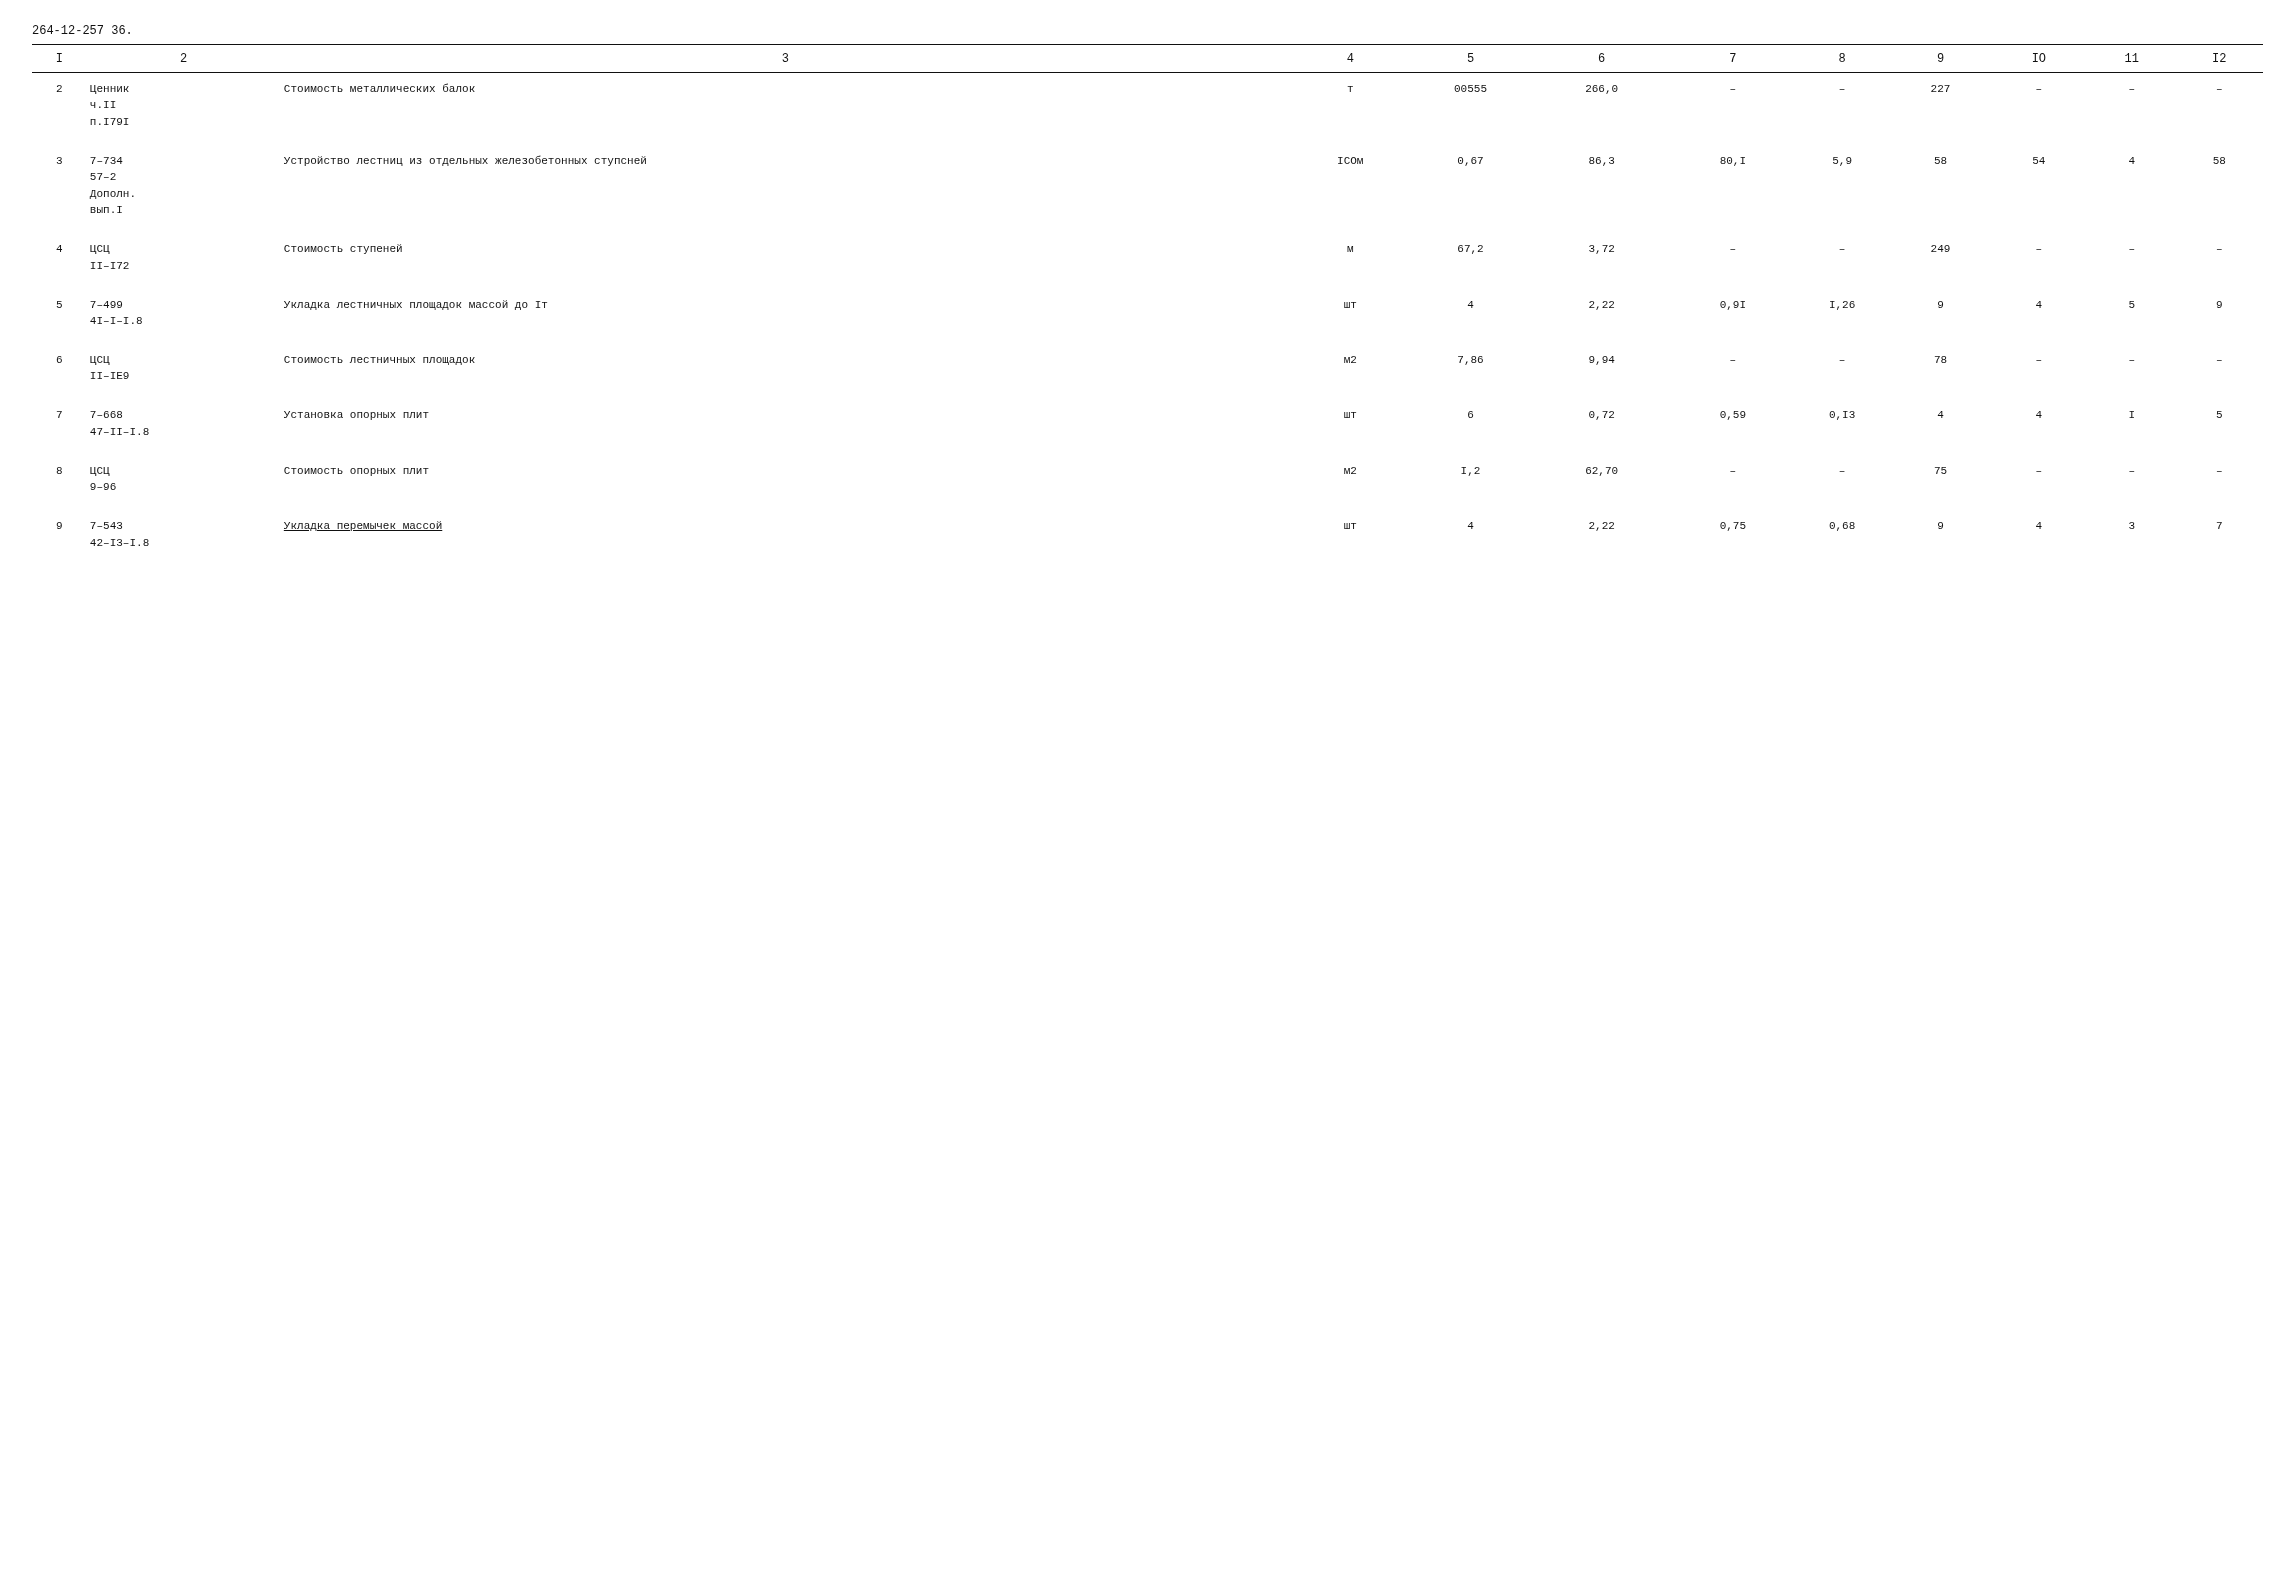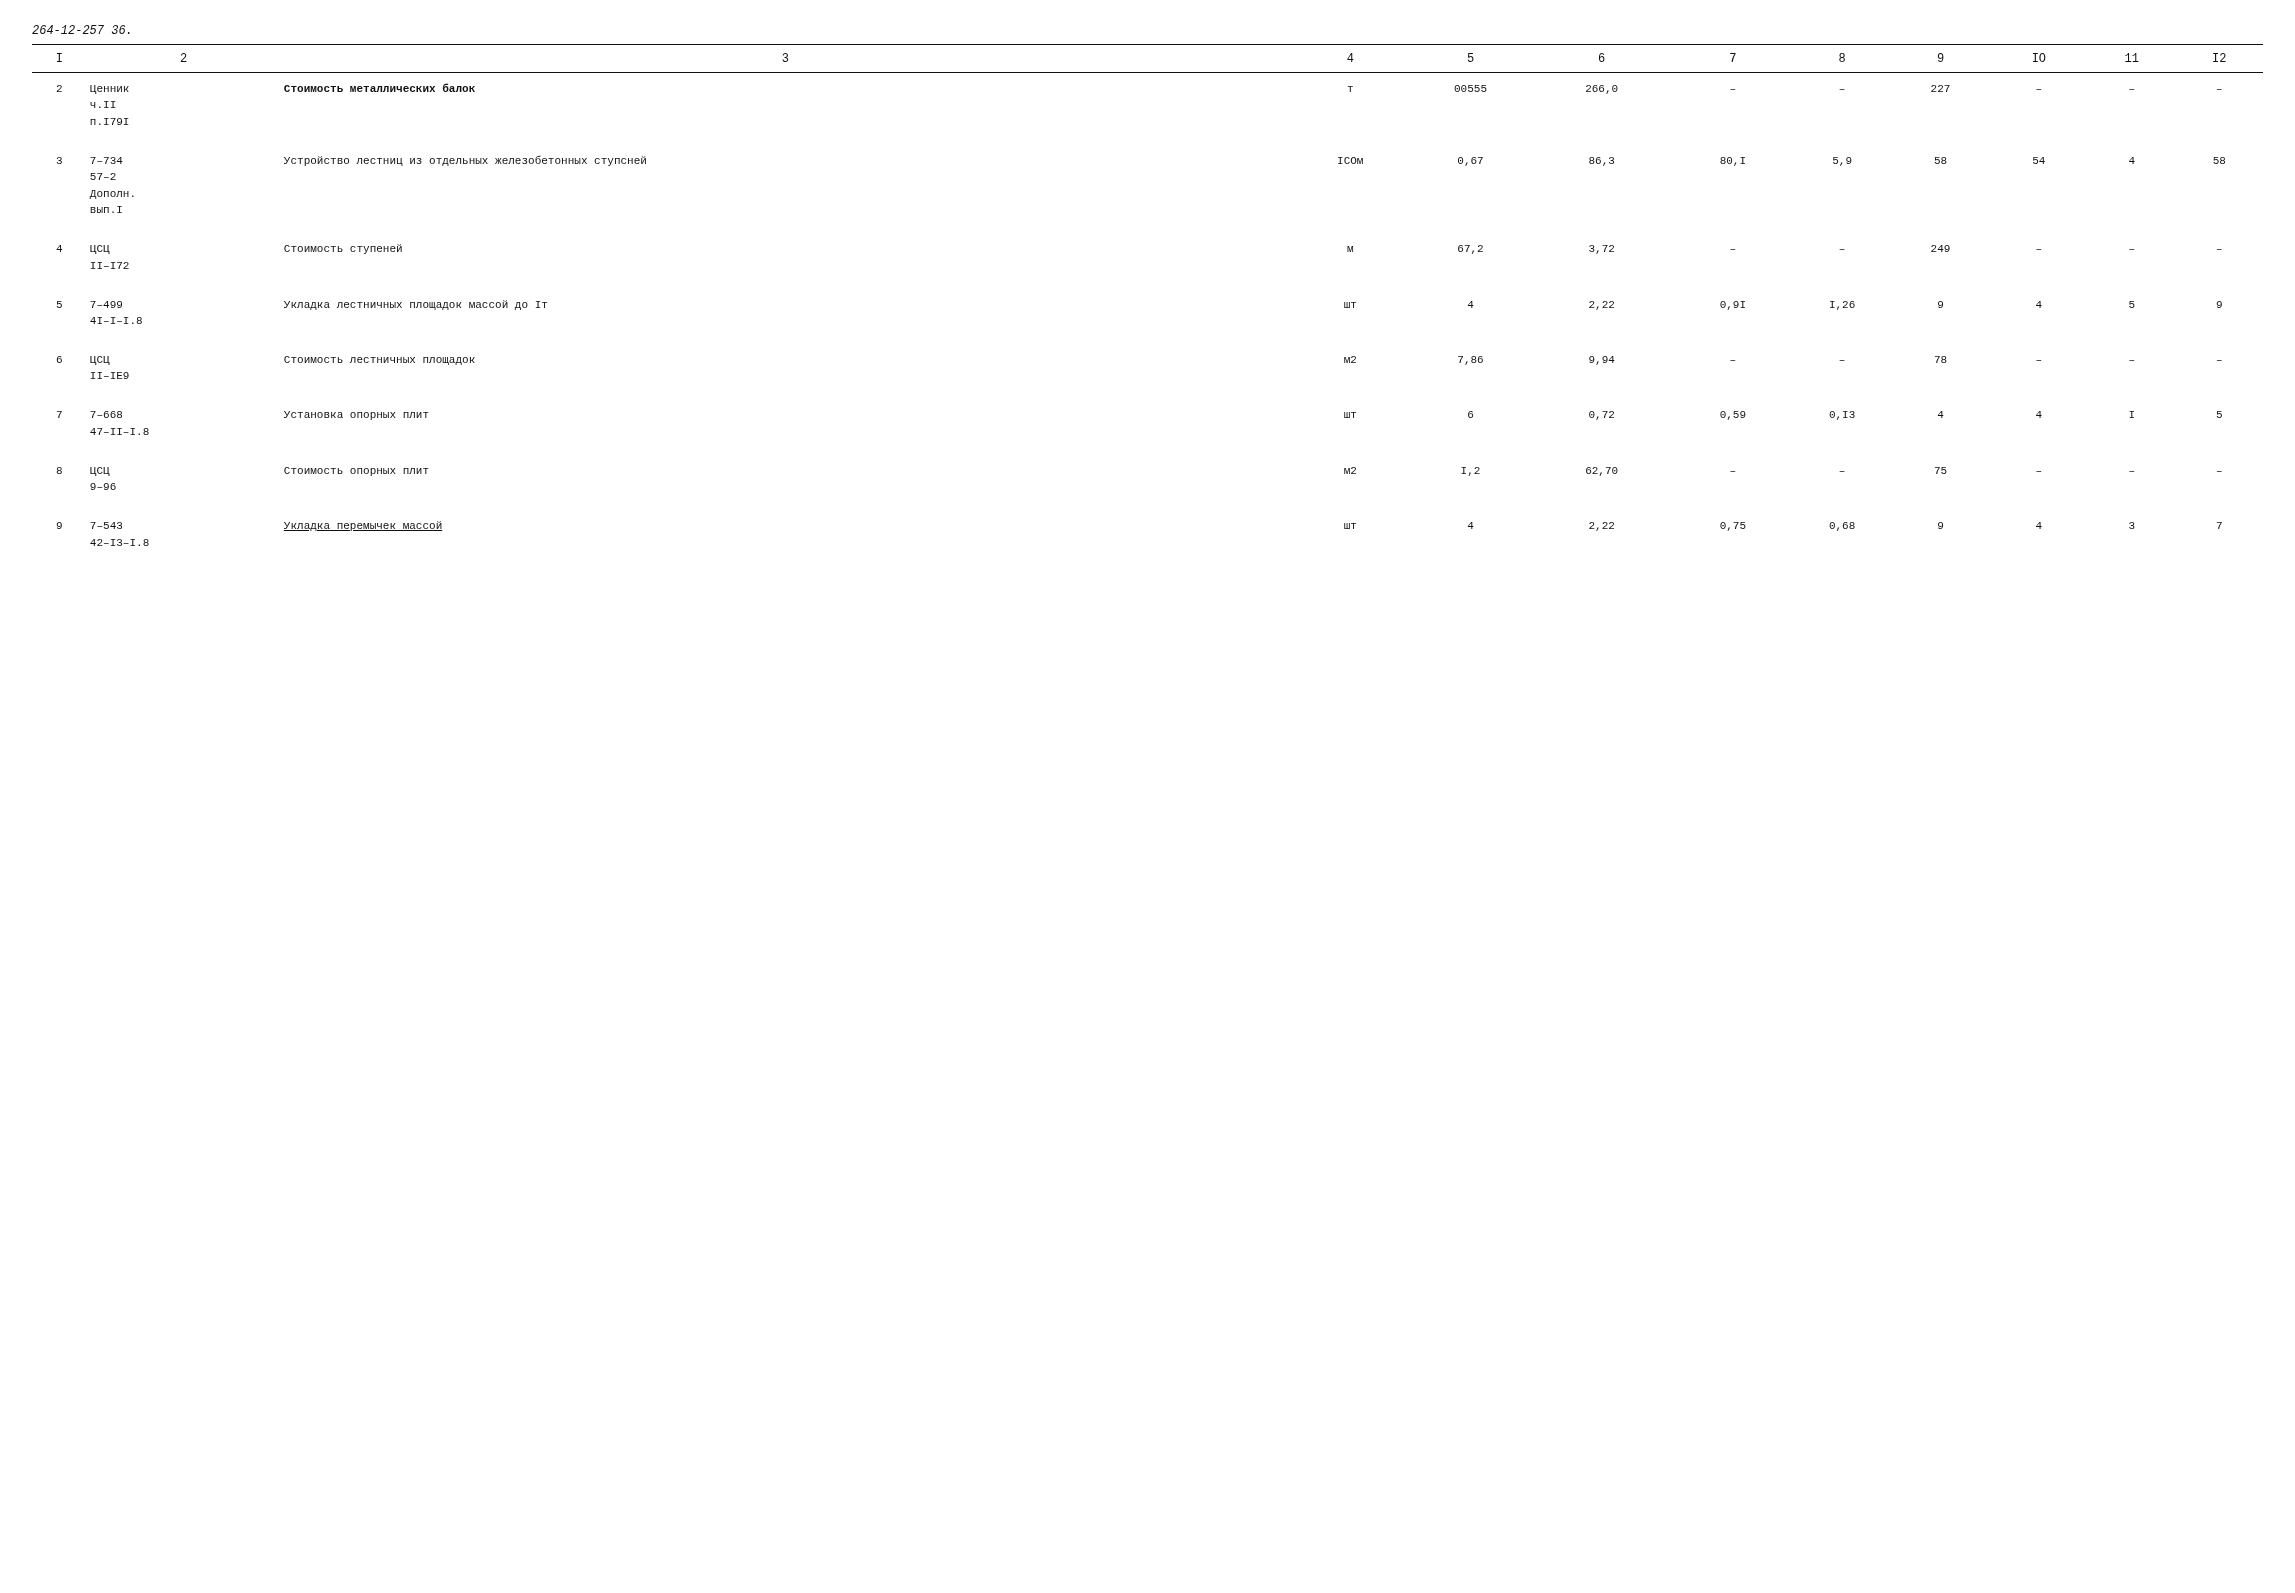--- a/index.html
+++ b/index.html
@@ -14,21 +14,20 @@
 
     .page-header {
       display: flex;
       justify-content: space-between;
       align-items: flex-start;
       margin-bottom: 6.3px;
     }
 
     .doc-number {
       font-size: 12px;
-      font-style: italic;
     }
 
     .page-number {
       font-size: 12.7px;
       text-align: center;
       flex: 1;
     }
 
     table {
       width: 100%;
@@ -128,21 +127,21 @@
       <th>11</th>
       <th>I2</th>
     </tr>
   </thead>
   <tbody id="table-body">
   <tr>
         <td style="white-space: pre-line;">2</td>
         <td style="white-space: pre-line;">Ценник
 ч.II
 п.I79I</td>
-        <td style="white-space: pre-line; font-weight: bold;">Стоимость метал­ли­ческих балок</td>
+        <td style="white-space: pre-line;">Стоимость метал­ли­ческих балок</td>
         <td style="white-space: pre-line;">т</td>
         <td style="white-space: pre-line;">00555</td>
         <td style="white-space: pre-line;">266,0</td>
         <td style="white-space: pre-line;">–</td>
         <td style="white-space: pre-line;">–</td>
         <td style="white-space: pre-line;">227</td>
         <td style="white-space: pre-line;">–</td>
         <td style="white-space: pre-line;">–</td>
         <td style="white-space: pre-line;">–</td>
       </tr>

